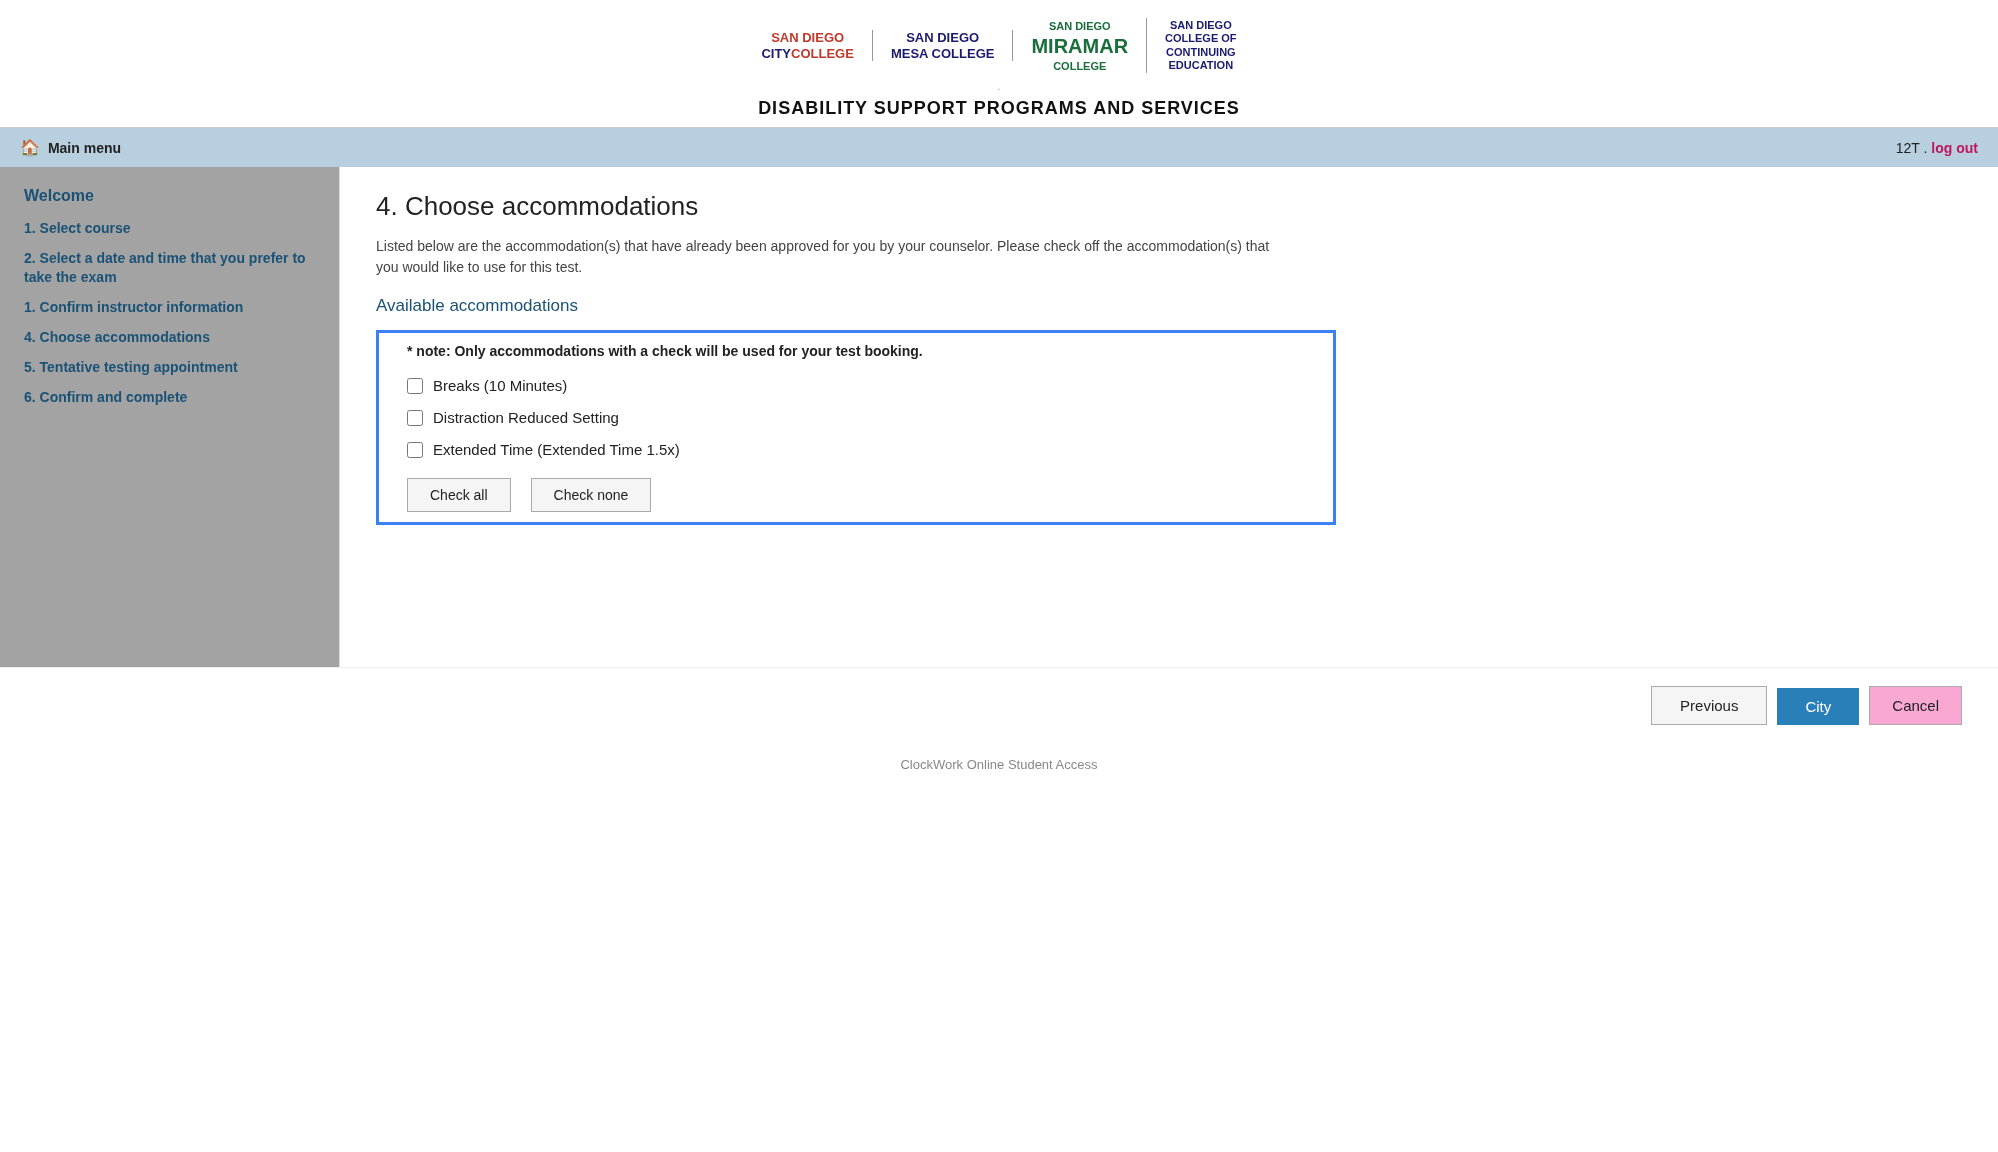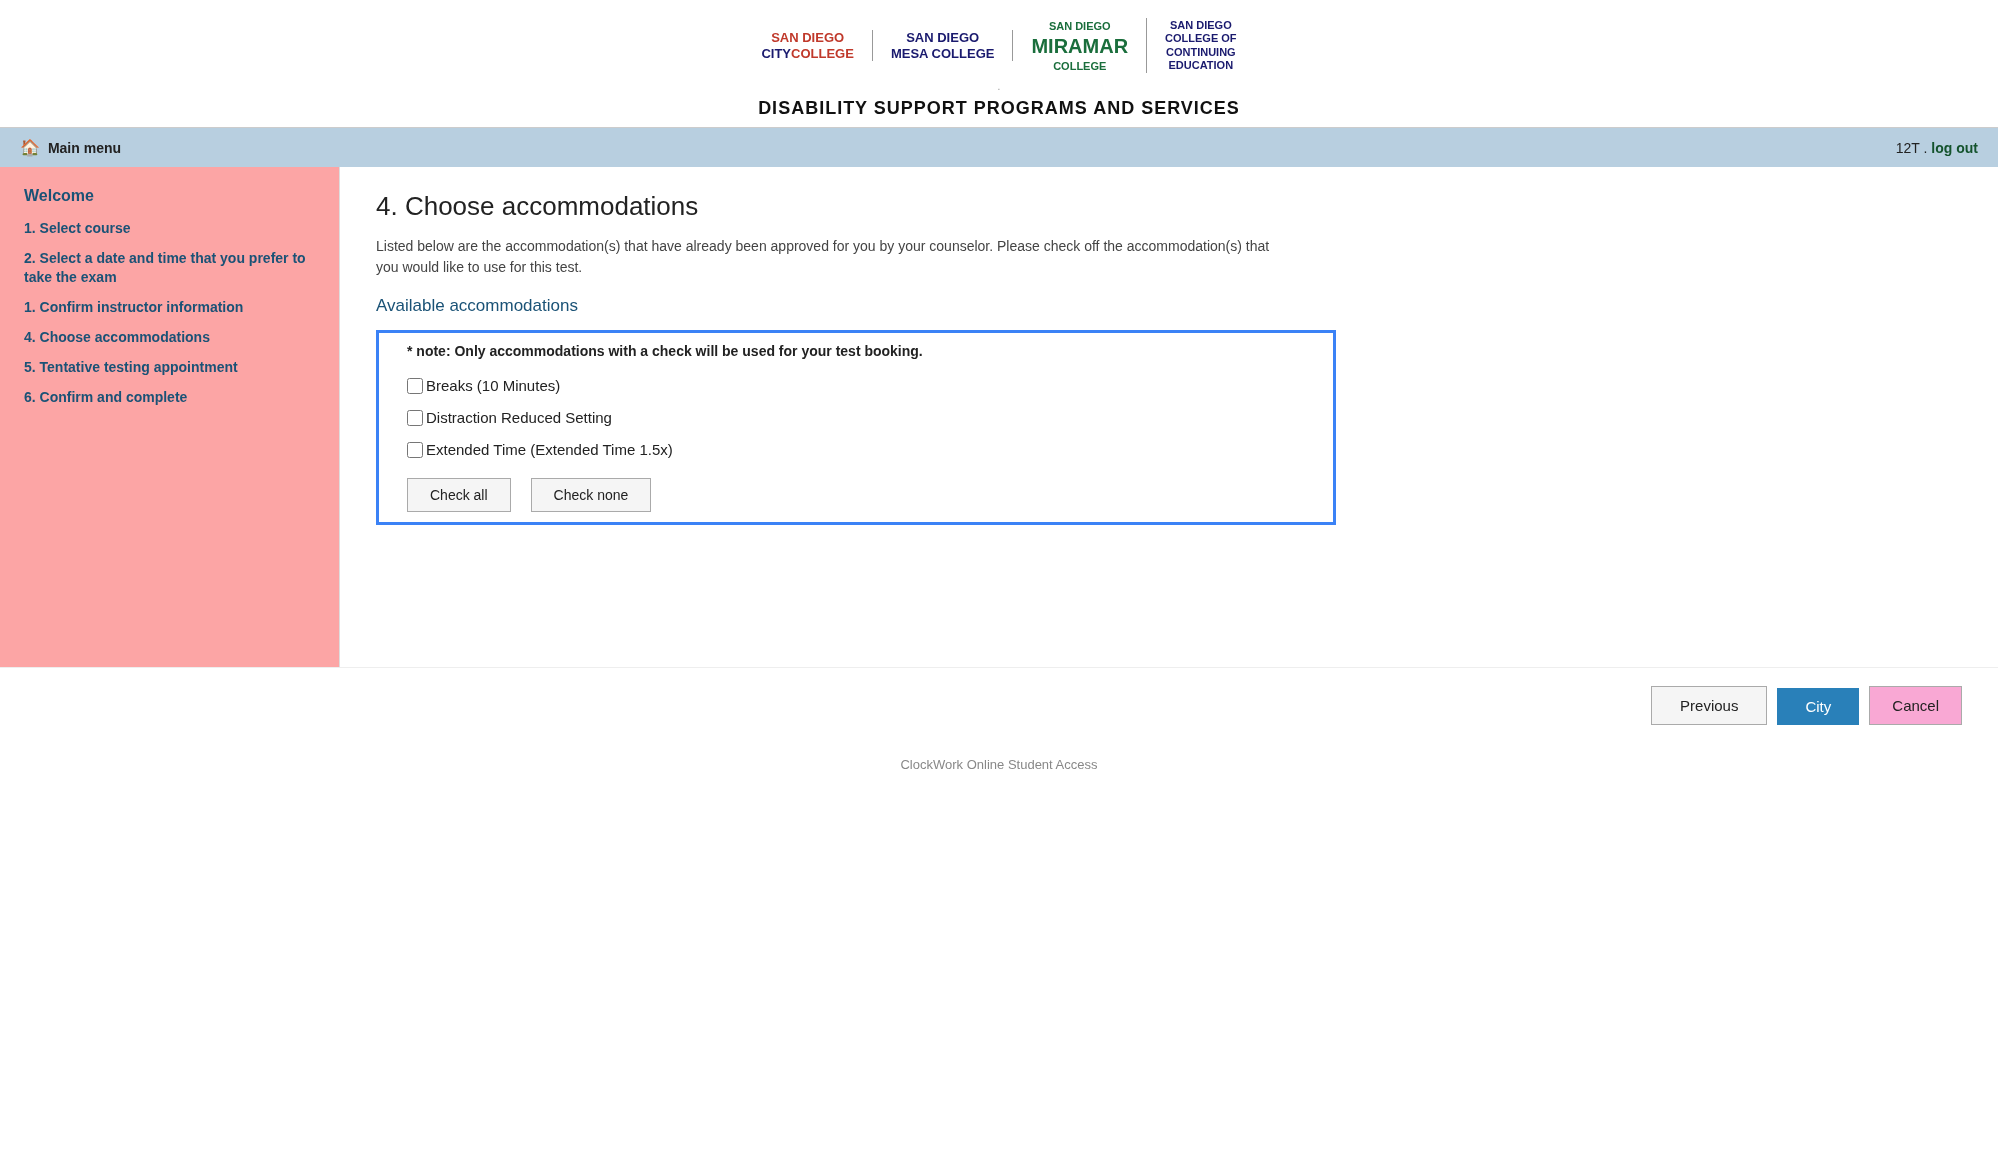--- a/index.html
+++ b/index.html
@@ -17,40 +17,40 @@
     .logo-miramar .big { font-size: 18px; }
     .logo-continuing { color: #1a1a6e; font-size: 11px; font-weight: bold; text-transform: uppercase; line-height: 1.2; }
     .header-title { font-size: 18px; font-weight: bold; letter-spacing: 1px; color: #111; margin-top: 6px; }
     .dot-line { font-size: 10px; color: #999; margin: 3px 0; }
 
     
     .navbar { background: #b8cfe0; padding: 10px 20px; display: flex; justify-content: space-between; align-items: center; }
     .navbar-left { display: flex; align-items: center; gap: 8px; font-size: 14px; font-weight: bold; color: #222; }
     .navbar-home-icon { font-size: 16px; }
     .navbar-right { font-size: 14px; color: #222; }
-    .navbar-right a { color: #14532d; text-decoration: none; font-weight: bold; }
+    .navbar-right a { color: #be185d; text-decoration: none; font-weight: bold; }
 
     
     .main-container { display: flex; min-height: 500px; }
 
     
-    .sidebar { width: 340px; min-width: 320px; background: #fca5a5; padding: 20px 24px; border-right: 1px solid #ddd; }
+    .sidebar { width: 340px; min-width: 320px; background: #a3a3a3; padding: 20px 24px; border-right: 1px solid #ddd; }
     .sidebar-welcome { color: #1a5276; font-size: 16px; font-weight: bold; margin-bottom: 14px; }
     .sidebar-item { color: #1a5276; font-size: 14px; font-weight: bold; margin-bottom: 12px; cursor: pointer; line-height: 1.3; }
 
     
     .content { flex: 1; padding: 24px 36px; }
     .content-title { font-size: 26px; font-weight: normal; color: #222; margin-bottom: 14px; }
     .content-desc { font-size: 14px; color: #444; margin-bottom: 18px; line-height: 1.5; max-width: 900px; }
     .section-heading { color: #1a5276; font-size: 17px; margin-bottom: 14px; }
 
     
     .accommodation-box { border: 3px solid #3b82f6; padding: 10px 28px; max-width: 960px; margin-bottom: 24px; }
     .note-text { font-size: 14px; font-weight: bold; color: #222; margin-bottom: 18px; }
-    .checkbox-item { display: flex; align-items: center; gap: 3px; margin-bottom: 14px; font-size: 15px; color: #222; margin-top: 15px; }
+    .checkbox-item { display: flex; align-items: center; gap: 10px; margin-bottom: 14px; font-size: 15px; color: #222; margin-top: 15px; }
     .checkbox-item input[type="checkbox"] { width: 16px; height: 16px; cursor: pointer; }
 
     
     .btn-row { display: flex; gap: 20px; margin-top: 20px; }
     .btn { padding: 8px 22px; font-size: 14px; border: 1px solid #aaa; background: #f5f5f5; cursor: pointer; color: #222; }
 
     
     .bottom-nav { display: flex; justify-content: flex-end; align-items: flex-end; gap: 10px; padding: 18px 36px; border-top: 1px solid #eee; }
     .btn-prev { padding: 10px 28px; font-size: 15px; border: 1px solid #aaa; background: #f5f5f5; cursor: pointer; color: #222; }
     .btn-next { padding: 10px 28px; font-size: 15px; border: none; background: #2980b9; color: #fff; cursor: pointer; }

